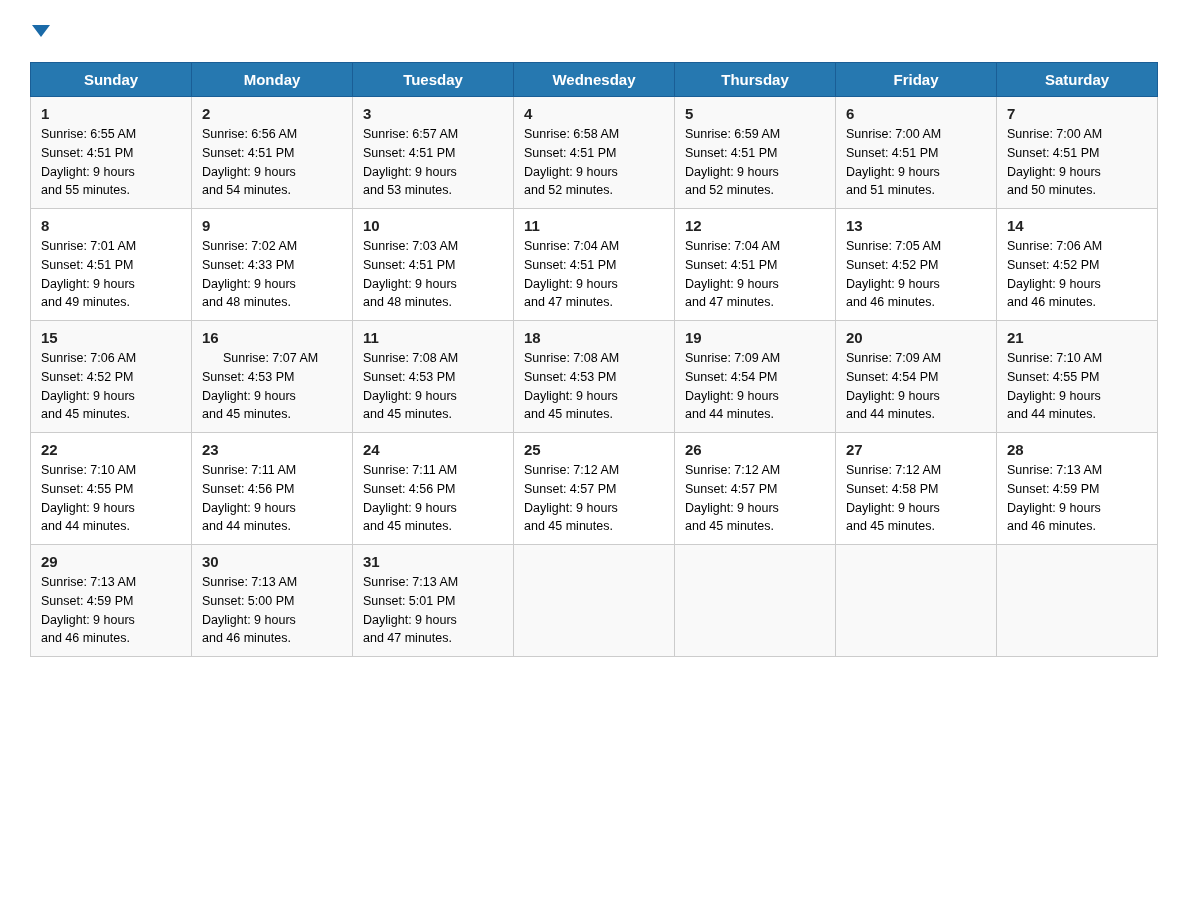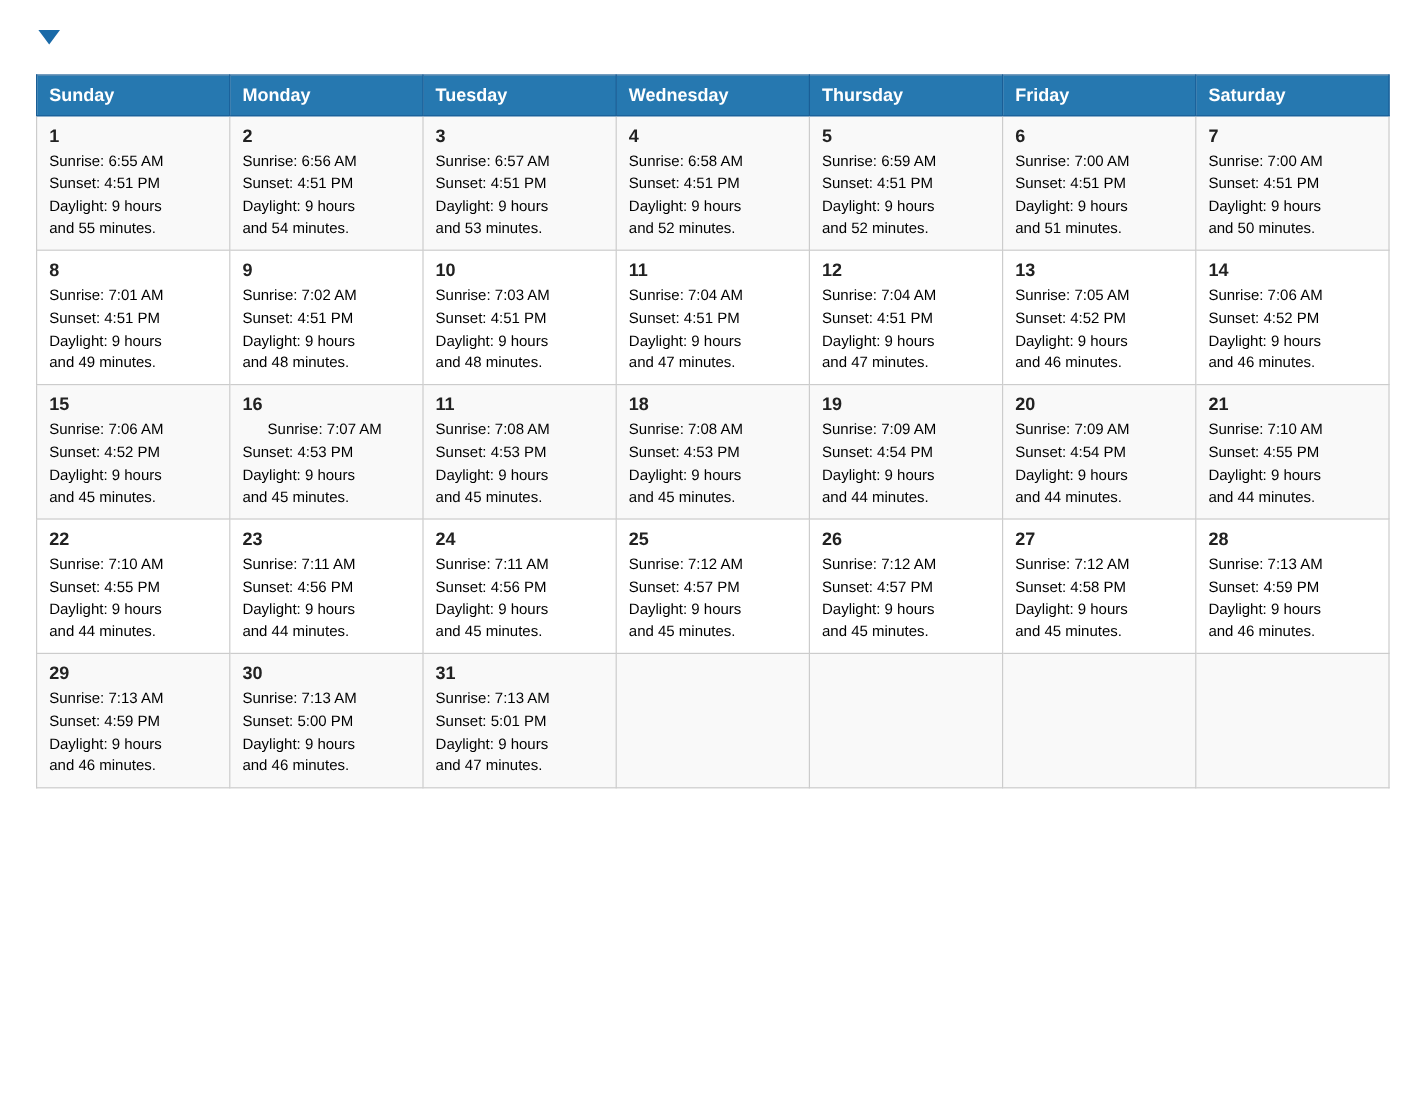--- a/index.html
+++ b/index.html
@@ -55,21 +55,21 @@
       width: 100%;
       border-collapse: collapse;
       table-layout: fixed;
     }
     thead tr th {
       background-color: #2678b0;
       color: #fff;
       font-size: 15px;
       font-weight: bold;
       padding: 8px 10px;
-      text-align: left;
+      text-align: center;
       border: 1px solid #1a5e96;
     }
     tbody tr td {
       vertical-align: top;
       padding: 8px 10px;
       border: 1px solid #ccc;
       font-size: 13px;
       color: #222;
       background: #fff;
       height: 110px;
@@ -154,21 +154,21 @@
 Sunset: 4:51 PM
 Daylight: 9 hours
 and 50 minutes.</span></td>
       </tr>
       <tr>
         <td><span class="day-num">8</span><span class="day-info" style="white-space: pre-line; margin-top: 24px;">Sunrise: 7:01 AM
 Sunset: 4:51 PM
 Daylight: 9 hours
 and 49 minutes.</span></td>
         <td><span class="day-num">9</span><span class="day-info" style="white-space: pre-line;">Sunrise: 7:02 AM
-Sunset: 4:51 PM
+Sunset: 4:33 PM
 Daylight: 9 hours
 and 48 minutes.</span></td>
         <td><span class="day-num">10</span><span class="day-info" style="white-space: pre-line;">Sunrise: 7:03 AM
 Sunset: 4:51 PM
 Daylight: 9 hours
 and 48 minutes.</span></td>
         <td><span class="day-num">11</span><span class="day-info" style="white-space: pre-line;">Sunrise: 7:04 AM
 Sunset: 4:51 PM
 Daylight: 9 hours
 and 47 minutes.</span></td>

